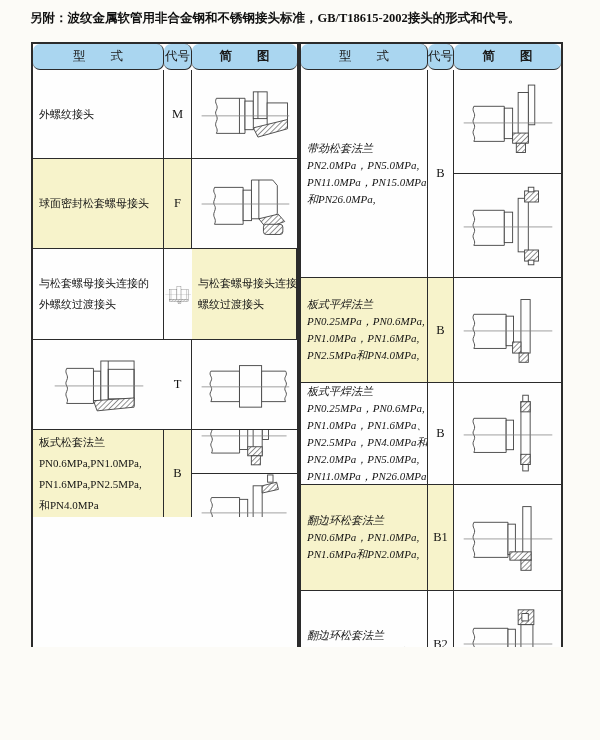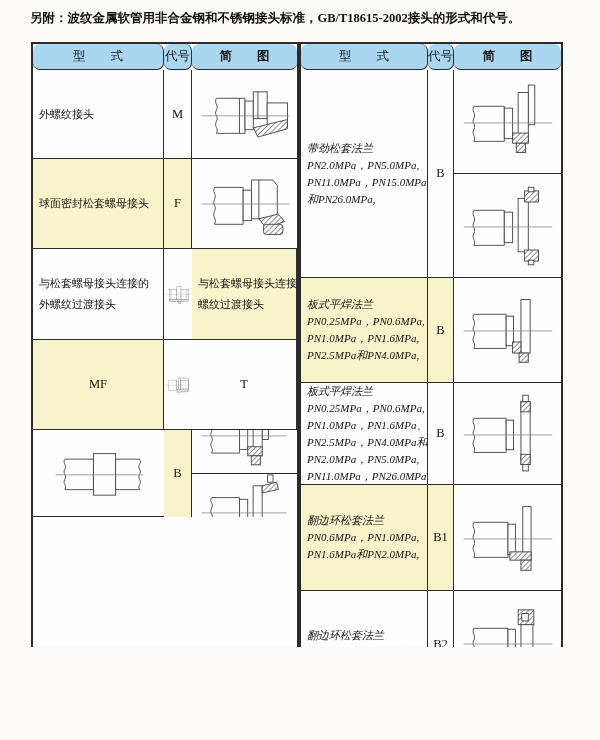--- a/index.html
+++ b/index.html
@@ -120,21 +120,20 @@
         <line x1="84" y1="26" x2="84" y2="62"></line>
         <rect class="f" x="48" y="13" width="15" height="51"></rect>
         <rect class="h" x="20" y="62" width="70" height="8"></rect>
         <rect class="h" x="52" y="70" width="11" height="8"></rect>
         <line class="cl" x1="5" y1="44" x2="100" y2="44"></line>
       </svg>
     </div>
 
     <div class="c t hl">与松套螺母接头连接的内
 螺纹过渡接头</div>
-    <div class="c code hl">MF</div>
     <div class="c dg nr">
       <svg width="96" height="80" viewBox="0 0 104 84">
         <path class="f" d="M17 24 H46 V62 H17 c3 -6 -3 -7 0 -13 c3 -6 -3 -6 0 -12 c3 -6 -3 -7 0 -13 Z"></path>
         <rect class="f" x="46" y="27" width="8" height="32"></rect>
         <rect class="f" x="54" y="16" width="36" height="48"></rect>
         <line x1="62" y1="16" x2="62" y2="64"></line>
         <rect x="62" y="25" width="28" height="32"></rect>
         <polygon class="h" points="46,59 90,56 90,66 50,70"></polygon>
         <line class="cl" x1="4" y1="43" x2="100" y2="43"></line>
       </svg>
@@ -143,20 +142,24 @@
     <div class="c code">T</div>
     <div class="c dg nr">
       <svg width="96" height="80" viewBox="0 0 104 84">
         <path class="f" d="M15 27 H46 V60 H15 c3 -5 -3 -6 0 -11 c3 -5 -3 -6 0 -11 c3 -5 -3 -6 0 -11 Z"></path>
         <rect class="f" x="46" y="21" width="24" height="45"></rect>
         <path class="f" d="M70 27 H96 c3 5 -3 6 0 11 c3 5 -3 6 0 11 c3 5 -3 6 0 11 H70 Z"></path>
         <line class="cl" x1="5" y1="44" x2="100" y2="44"></line>
       </svg>
     </div>
 
+    <div class="c t nb hl">板式松套法兰
+PN0.6MPa,PN1.0MPa,
+PN1.6MPa,PN2.5MPa,
+和PN4.0MPa</div>
     <div class="c code nb hl">B</div>
     <div class="c dg split nr nb">
       <div>
         <svg width="94" height="76" viewBox="0 0 104 84">
           <path class="f" d="M15 26 H46 V62 H15 c3 -6 -3 -7 0 -12 c3 -6 -3 -6 0 -12 c3 -6 -3 -7 0 -12 Z"></path>
           <rect class="f" x="46" y="28" width="9" height="30"></rect>
           <rect class="f" x="71" y="3" width="7" height="44"></rect>
           <rect class="f" x="61" y="9" width="10" height="56"></rect>
           <rect class="h" x="55" y="55" width="16" height="10"></rect>
           <rect class="h" x="59" y="65" width="10" height="10"></rect>

